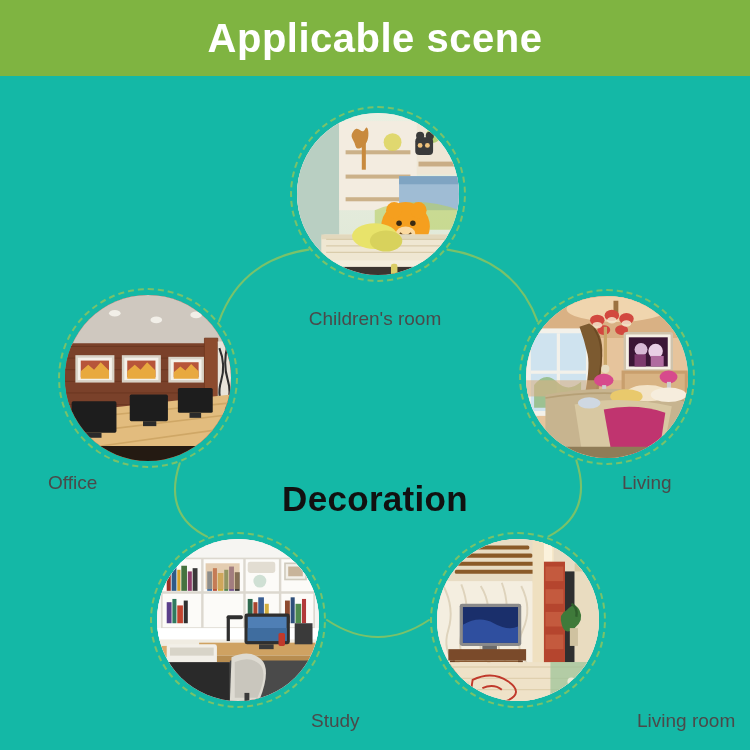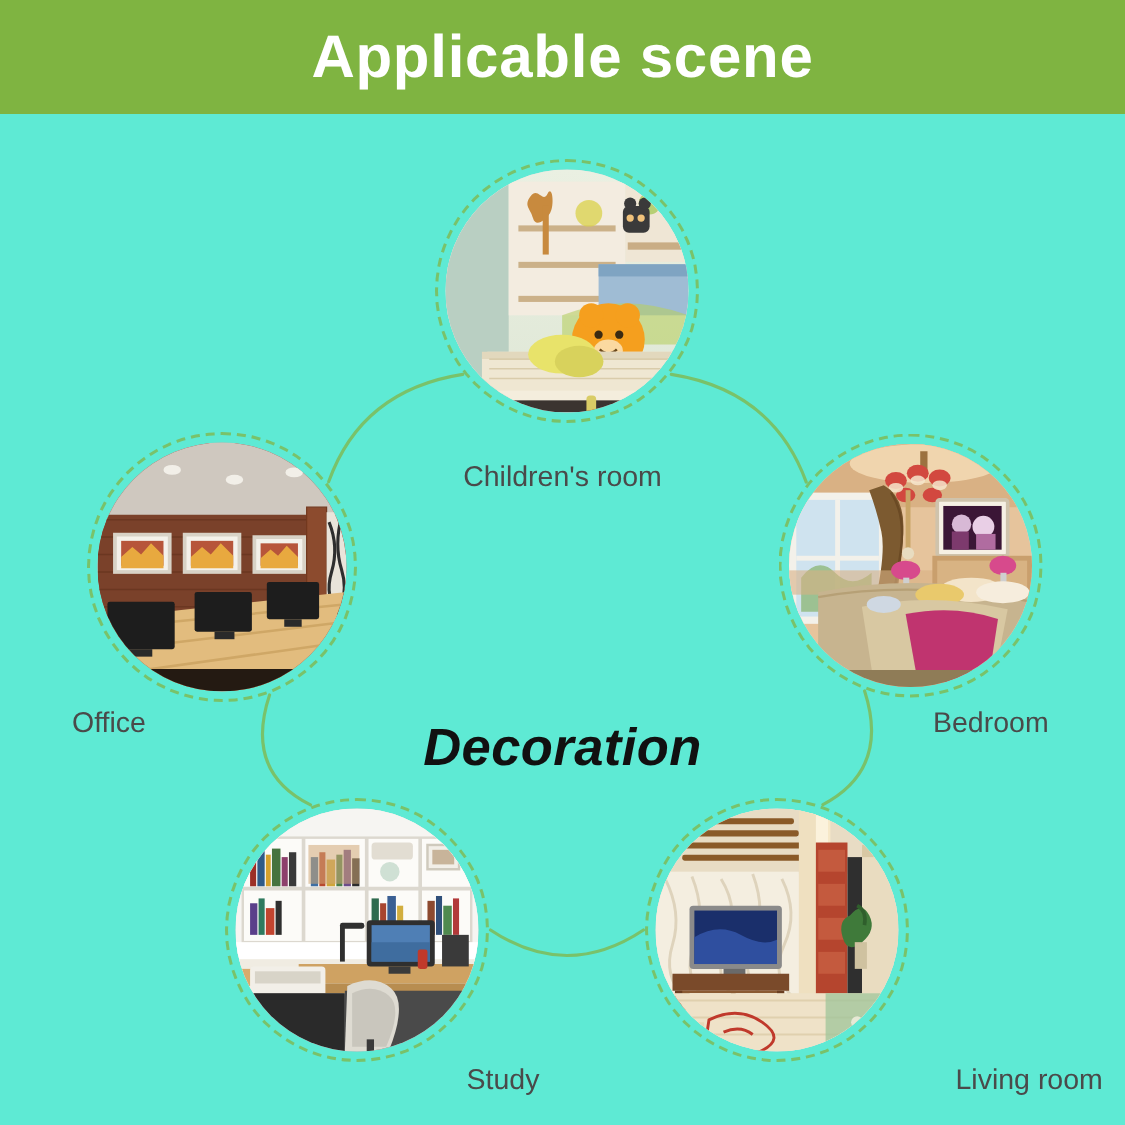--- a/index.html
+++ b/index.html
@@ -4,21 +4,21 @@
 <style>
   html, body {
     margin: 0;
     padding: 0;
     background: #ffffff;
   }
   #page {
     position: relative;
     width: 750px;
     height: 750px;
-    background: #5eead4;
+    background: #14b8a6;
     overflow: hidden;
     font-family: "Liberation Sans", sans-serif;
   }
 
   
   #header-banner {
     position: absolute;
     left: 0;
     top: 0;
     width: 750px;
@@ -399,23 +399,23 @@
               <rect x="94" y="152" width="16" height="6" fill="#2a2a2a"></rect>
               <rect x="136" y="112" width="42" height="30" rx="2" fill="#1d1d1d"></rect>
               <rect x="150" y="142" width="14" height="6" fill="#2a2a2a"></rect>
               <path d="M0 182h200v18H0z" fill="#241a12"></path>
             </svg>
           </div>
           <div class="node-ring" style="border-color: rgb(121, 194, 106);"></div>
         </div>
       </div>
 
-    <div id="center-title" style="color: rgb(17, 17, 17); font-style: italic;">Decoration</div>
+    <div id="center-title" style="color: rgb(17, 17, 17);">Decoration</div>
 
     <div id="labels-layer">
         <div class="node-label" style="top: 233px; left: 0px; width: 750px; text-align: center; color: rgb(74, 74, 74);">Children's room</div>
-        <div class="node-label" style="top: 397px; left: 622px; color: rgb(74, 74, 74);">Bedroom</div>
+        <div class="node-label" style="top: 397px; left: 622px; color: rgb(74, 74, 74);">Living</div>
         <div class="node-label" style="top: 635px; left: 597px; color: rgb(74, 74, 74); margin-left: 40px;">Living room</div>
         <div class="node-label" style="top: 635px; left: 311px; color: rgb(74, 74, 74);">Study</div>
         <div class="node-label" style="top: 397px; left: 48px; color: rgb(74, 74, 74);">Office</div>
       </div>
   </div>
 </div>
 
 </body></html>

